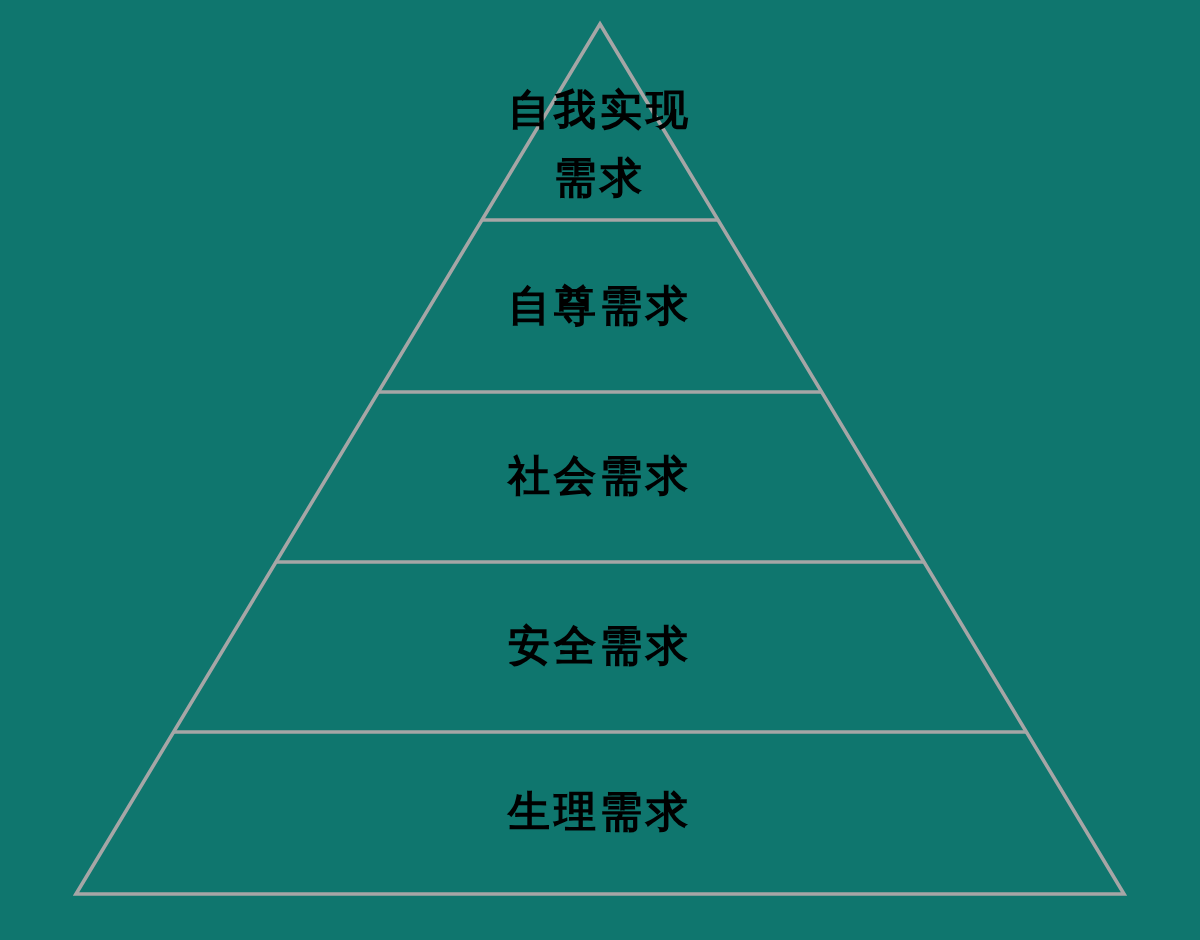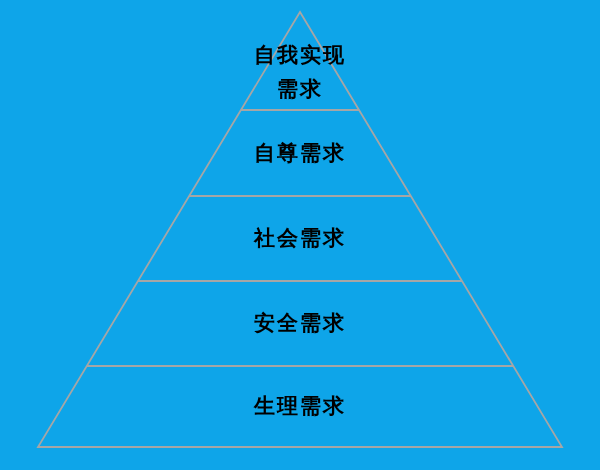--- a/index.html
+++ b/index.html
@@ -7,21 +7,21 @@
     padding: 0;
     background: #ffffff;
     width: 600px;
     height: 470px;
     overflow: hidden;
   }
   .stage {
     width: 600px;
     height: 470px;
     position: relative;
-    background: #0ea5e9;
+    background: #0f766e;
   }
   svg text {
     font-family: "DejaVu Serif", "Liberation Serif", serif;
     font-weight: bold;
     font-size: 21px;
     text-anchor: middle;
     letter-spacing: 2px;
   }
 </style>
 </head>

